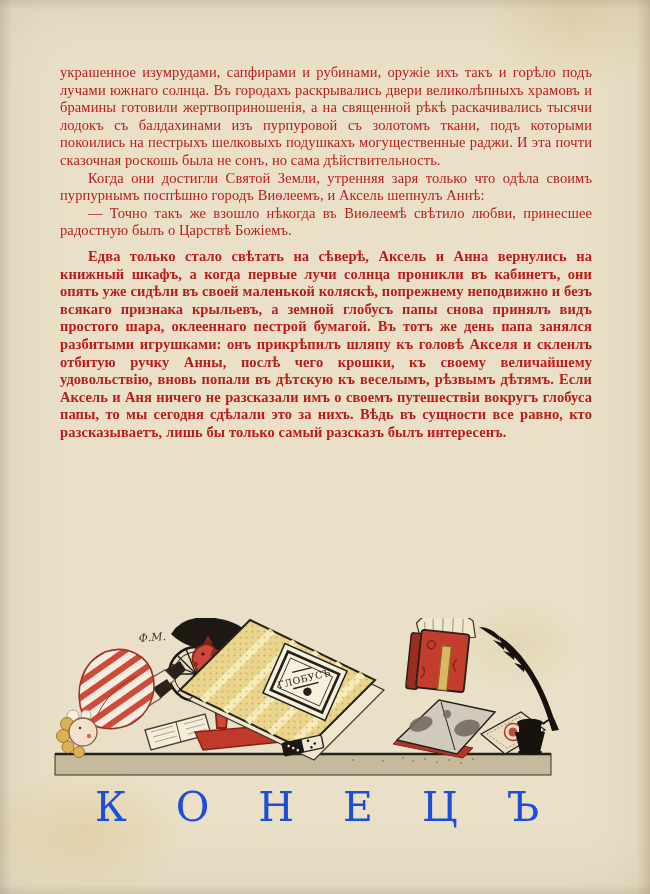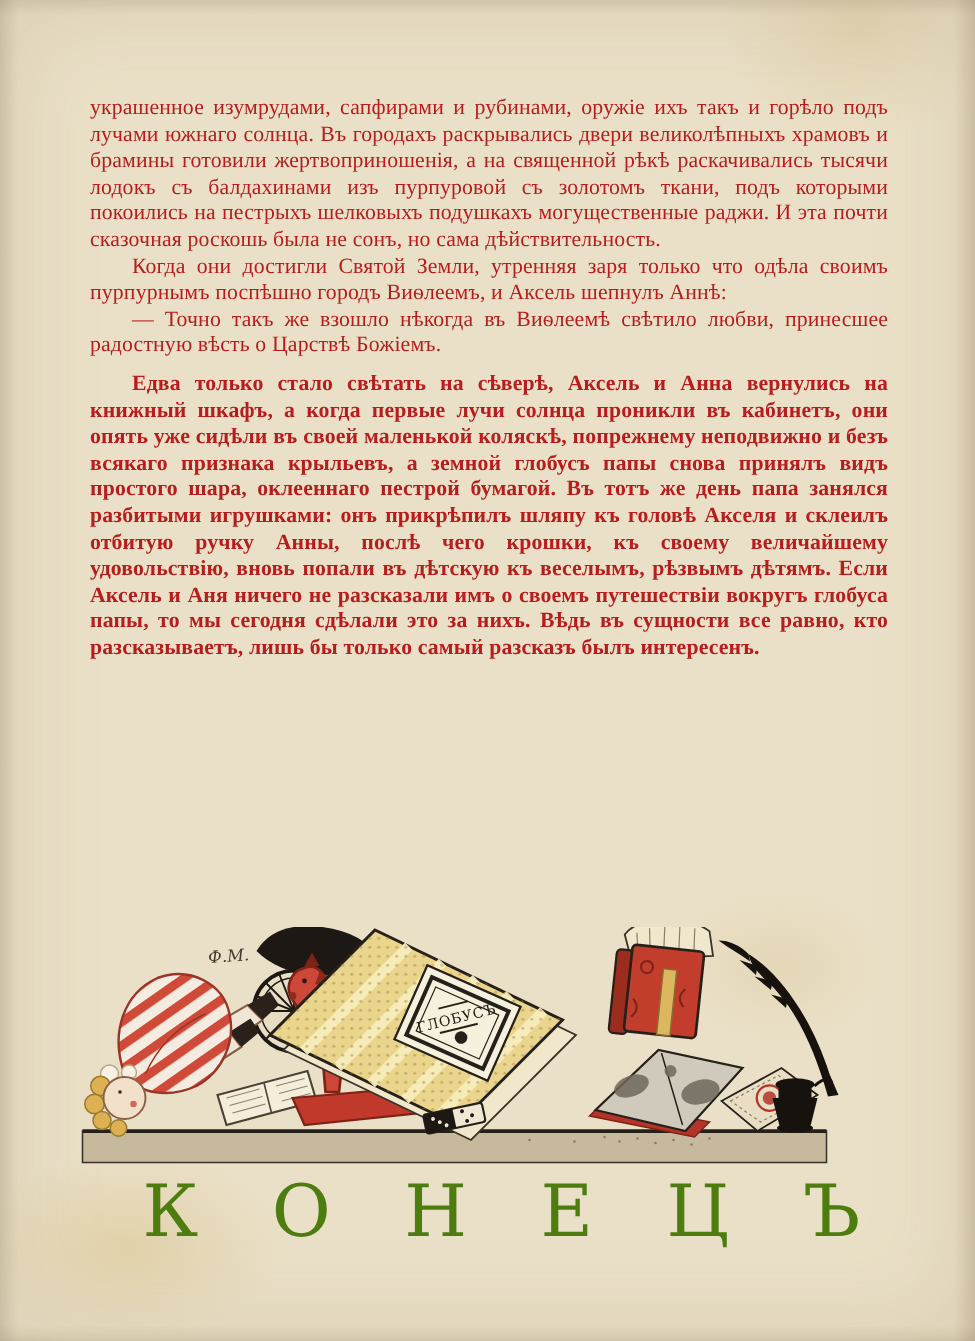--- a/index.html
+++ b/index.html
@@ -25,32 +25,32 @@
     text-align:justify;letter-spacing:.1px;
   }
   .text-block p{margin:0;text-indent:28px;}
   .text-block p.no-indent{text-indent:0;}
   .text-block p.gap-before{margin-top:8px;font-weight:bold;}
   .illustration-wrap{position:absolute;left:53px;top:618px;width:540px;}
   .ending{width:520px;margin-top:1px;}
   .ending span{
     display:block;
     font-family:"DejaVu Serif",serif;
-    font-size:48px;line-height:48px;
+    font-size:41px;line-height:48px;
     letter-spacing:49px;padding-left:42px;
-    color:#4d7c0f;white-space:nowrap;
+    color:#1d4ed8;white-space:nowrap;
   }
 </style>
 </head>
 <body>
 
 <div class="text-block">
   <p class="no-indent">украшенное изумрудами, сапфирами и рубинами, оружіе ихъ такъ и горѣло подъ лучами южнаго солнца. Въ городахъ раскрывались двери великолѣпныхъ храмовъ и брамины готовили жертвоприношенія, а на священной рѣкѣ раскачивались тысячи лодокъ съ балдахинами изъ пурпуровой съ золотомъ ткани, подъ которыми покоились на пестрыхъ шелковыхъ подушкахъ могущественные раджи. И эта почти сказочная роскошь была не сонъ, но сама дѣйствительность.</p>
   <p>Когда они достигли Святой Земли, утренняя заря только что одѣла своимъ пурпурнымъ поспѣшно городъ Виѳлеемъ, и Аксель шепнулъ Аннѣ:</p>
-  <p>— Точно такъ же взошло нѣкогда въ Виѳлеемѣ свѣтило любви, принесшее радостную вѣсть о Царствѣ Божіемъ.</p>
+  <p>— Точно такъ же взошло нѣкогда въ Виѳлеемѣ свѣтило любви, принесшее радостную былъ о Царствѣ Божіемъ.</p>
   <p class="gap-before">Едва только стало свѣтать на сѣверѣ, Аксель и Анна вернулись на книжный шкафъ, а когда первые лучи солнца проникли въ кабинетъ, они опять уже сидѣли въ своей маленькой коляскѣ, попрежнему неподвижно и безъ всякаго признака крыльевъ, а земной глобусъ папы снова принялъ видъ простого шара, оклееннаго пестрой бумагой. Въ тотъ же день папа занялся разбитыми игрушками: онъ прикрѣпилъ шляпу къ головѣ Акселя и склеилъ отбитую ручку Анны, послѣ чего крошки, къ своему величайшему удовольствію, вновь попали въ дѣтскую къ веселымъ, рѣзвымъ дѣтямъ. Если Аксель и Аня ничего не разсказали имъ о своемъ путешествіи вокругъ глобуса папы, то мы сегодня сдѣлали это за нихъ. Вѣдь въ сущности все равно, кто разсказываетъ, лишь бы только самый разсказъ былъ интересенъ.</p>
 </div>
 
 <div class="illustration-wrap">
   <svg width="520" height="160" viewBox="0 0 520 160">
     <defs>
       <pattern id="dollStripes" width="13" height="13" patternUnits="userSpaceOnUse" patternTransform="rotate(55)">
         <rect width="13" height="13" fill="#f4ece0"></rect>
         <rect width="6" height="13" fill="#cf4a38"></rect>
       </pattern>

